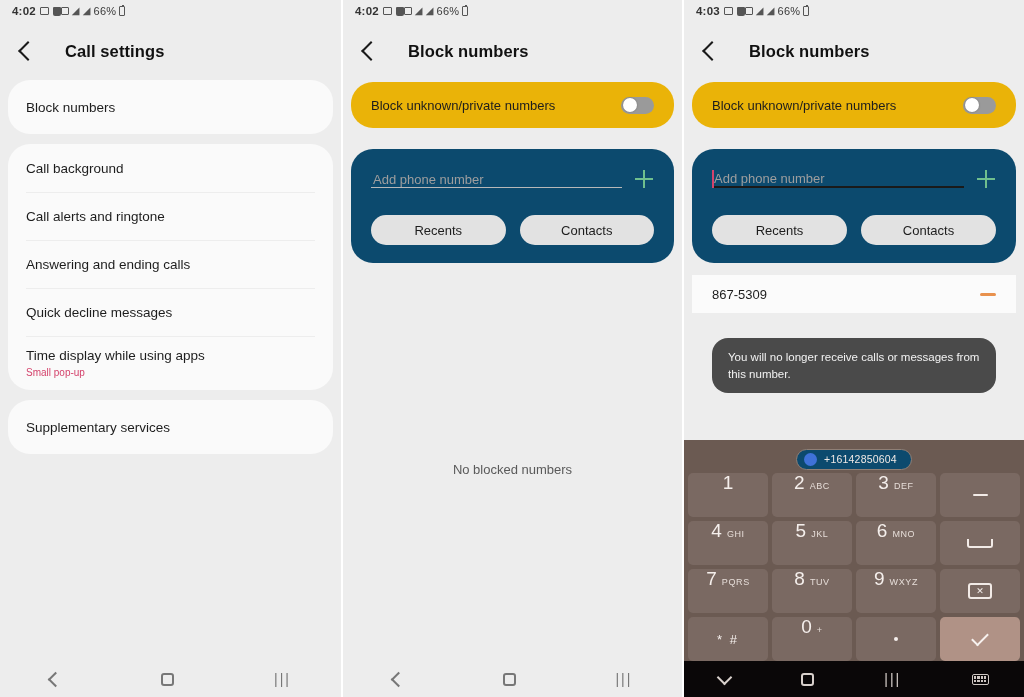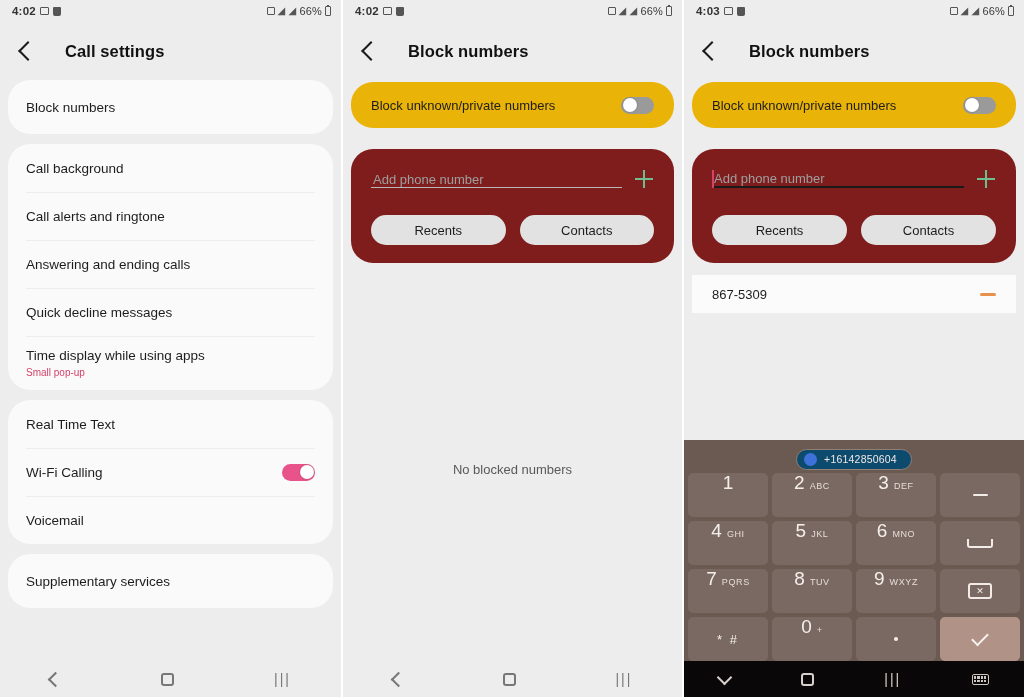--- a/index.html
+++ b/index.html
@@ -10,22 +10,22 @@
     overflow: hidden;
   }
   .screens { display: flex; width: 1024px; height: 697px; }
   .panel { width: 341px; height: 697px; position: relative; overflow: hidden; background: #ededed; }
   .panel + .panel { border-left: 2px solid #ffffff; width: 341px; }
   .panel#panel3 { width: 342px; }
 
   
   .statusbar {
     height: 22px; display: flex; align-items: center;
-    justify-content: space-between; padding: 0 10px 0 12px;
-    font-size: 11px; color: #3a3a3a; letter-spacing: .2px; gap: 24px;
+    justify-content: flex-start; padding: 0 10px 0 12px;
+    font-size: 11px; color: #3a3a3a; letter-spacing: .2px;
   }
   .sb-left { display: flex; align-items: center; gap: 4px; }
   .sb-right { display: flex; align-items: center; gap: 3px; }
   .sb-time { font-size: 11.5px; font-weight: 600; color: #333; }
   .ic { display: inline-block; }
   .ic-photo { width: 9px; height: 8px; border: 1.4px solid #555; border-radius: 1px; }
   .ic-app { width: 8px; height: 9px; background: #555; border-radius: 1px 1px 2px 2px; }
   .ic-alarm { width: 8px; height: 8px; border: 1.4px solid #555; border-radius: 1px; }
   .ic-wifi { font-size: 10px; color: #555; line-height: 1; }
   .ic-sig { font-size: 10px; color: #555; line-height: 1; }
@@ -59,21 +59,21 @@
   .toggle.on .knob { right: 1.5px; }
   .toggle.off { background: #9a9a9a; }
   .toggle.off .knob { left: 1.5px; }
 
   
   .p23-card { background: #eab308; border-radius: 22px; margin: 2px 8px 9px 8px; }
   .blockrow { display: flex; align-items: center; justify-content: space-between;
               padding: 0 20px; height: 46px; }
   .blockrow .lbl { font-size: 13px; color: #1d1d1d; }
 
-  .addcard { background: #7f1d1d; border-radius: 22px; margin: 0 8px 0 8px; padding: 20px 20px 18px 20px; }
+  .addcard { background: #0c4a6e; border-radius: 22px; margin: 0 8px 0 8px; padding: 20px 20px 18px 20px; }
   .addfield { display: flex; align-items: flex-end; gap: 12px; }
   .inputwrap { flex: 1; position: relative; padding-bottom: 5px; }
   .inputline { border-bottom: 1.6px solid #b8b8b8; }
   .inputline.focused { border-bottom: 2px solid #1a1a1a; }
   .ph { font-size: 13px; color: #9e9e9e; padding-left: 2px; }
   .caret { position: absolute; left: 0; top: -1px; width: 1.5px; height: 18px; background: #d4436c; }
   .plus-icon { width: 20px; height: 20px; position: relative; flex: 0 0 auto; margin-bottom: 4px; }
   .plus-icon::before, .plus-icon::after { content:''; position:absolute; background:#6fbf8e; }
   .plus-icon::before { left: 9px; top: 1px; width: 2px; height: 18px; }
   .plus-icon::after { top: 9px; left: 1px; height: 2px; width: 18px; }
@@ -189,34 +189,20 @@
         <span class="row-label">Quick decline messages</span>
       </div>
       <div class="row row-tall">
         <div class="row-stack">
           <span class="row-label">Time display while using apps</span>
           <span class="row-sub">Small pop-up</span>
         </div>
       </div>
     </div>
 
-    <div class="card">
-      <div class="row">
-        <span class="row-label">Real Time Text</span>
-      </div>
-      <div class="row">
-        <span class="row-label">Wi-Fi Calling</span>
-        <span class="toggle on">
-            <i class="knob"></i>
-          </span>
-      </div>
-      <div class="row">
-        <span class="row-label">Voicemail</span>
-      </div>
-    </div>
 
     <div class="card">
       <div class="row row-tall">
         <span class="row-label">Supplementary services</span>
       </div>
     </div>
 
     <div class="navbar light">
       <span class="nav-back"></span>
       <span class="nav-home"></span>
@@ -326,20 +312,21 @@
       </div>
     </div>
 
     <div class="blocked-list">
       <div class="blocked-item">
         <span class="blocked-num">867-5309</span>
         <span class="minus-icon"></span>
       </div>
     </div>
 
+    <div class="toast">You will no longer receive calls or messages from this number.</div>
 
     <div class="keypad">
       <div class="suggest-bar">
         <div class="suggest-chip">
           <span class="suggest-dot"></span>
           <span class="suggest-text">+16142850604</span>
         </div>
       </div>
       <div class="keyrows">
 

